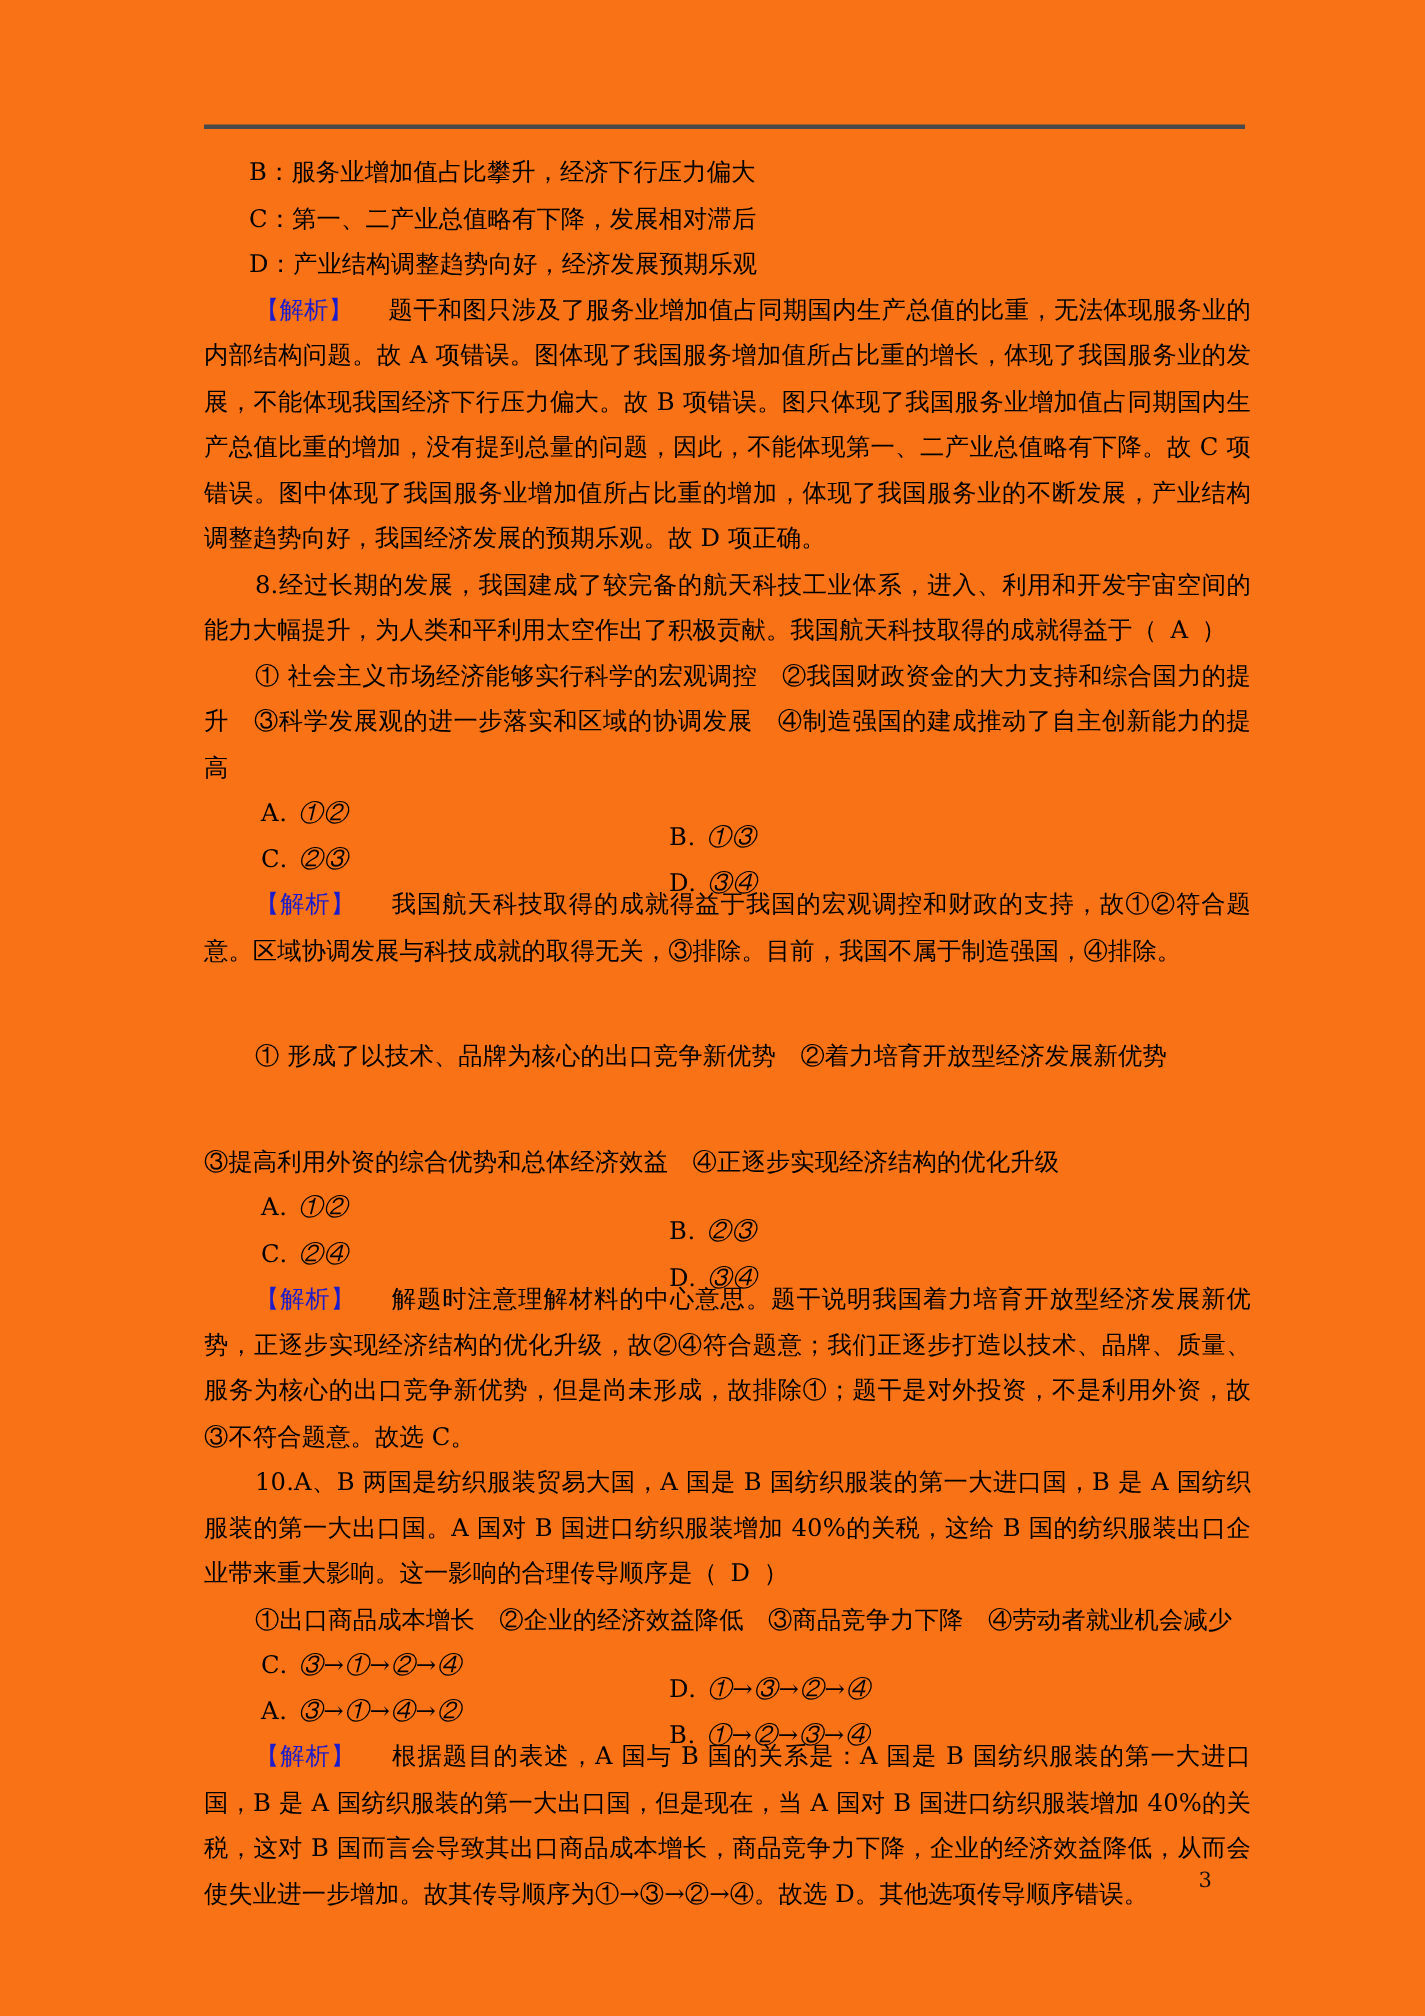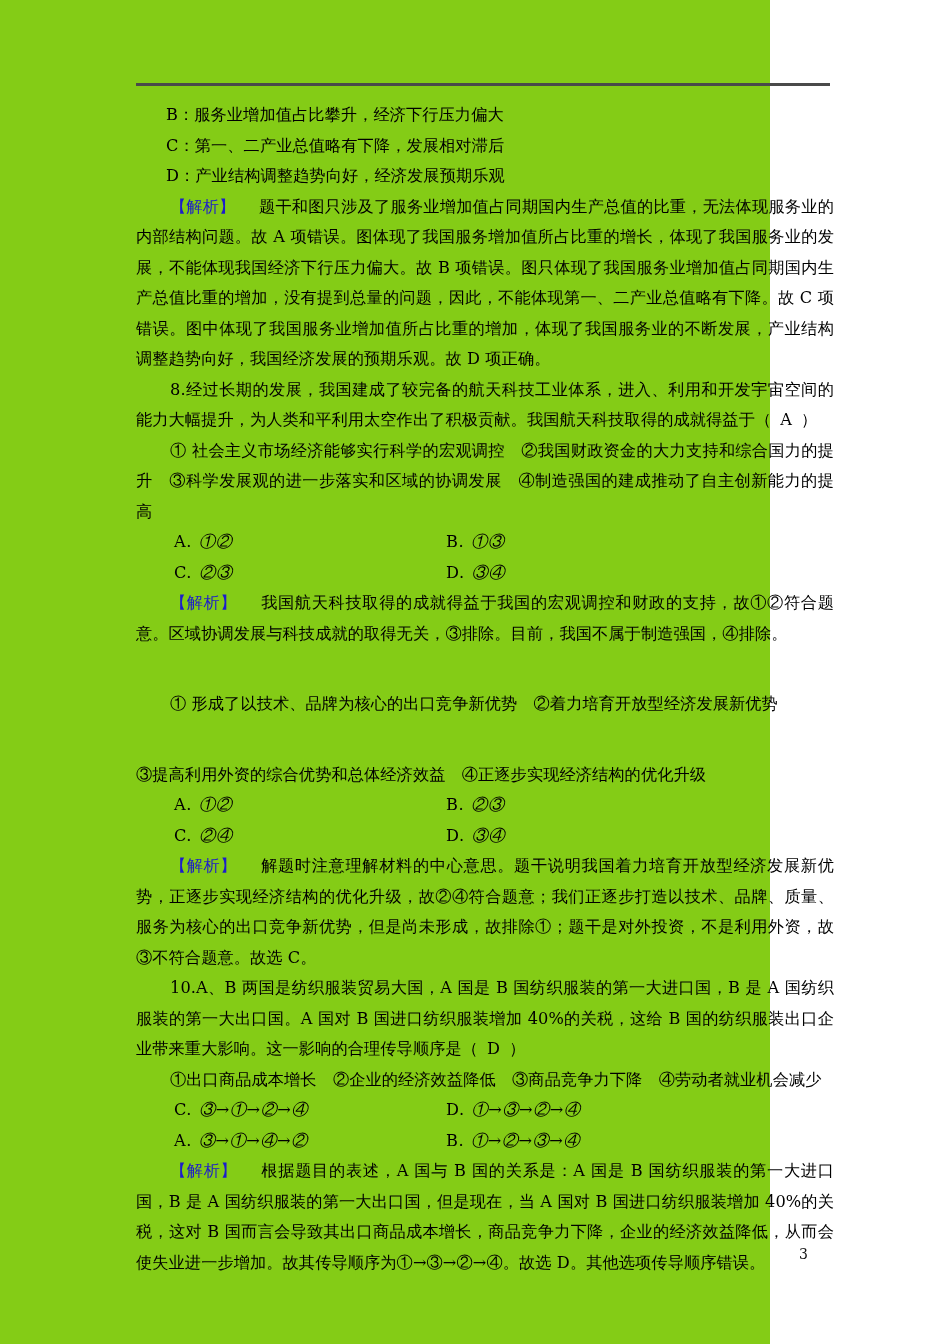--- a/index.html
+++ b/index.html
@@ -13,23 +13,23 @@
     height: 1344px;
     position: relative;
     font-family: "DejaVu Serif", "Liberation Serif", serif;
     color: #000000;
     overflow: hidden;
   }
 
   .page {
     position: absolute;
     left: 0; top: 0;
-    width: 770px;
+    width: 950px;
     height: 1344px;
-    background: #84cc16;
+    background: #f97316;
   }
 
   
   .top-rule {
     position: absolute;
     left: 136px;
     top: 83px;
     width: 694px;
     height: 3px;
     background: #4a4a4a;
@@ -67,21 +67,21 @@
   }
   .opt-col-l {
     position: absolute;
     left: 38px;
     top: 0;
     white-space: nowrap;
   }
   .opt-col-r {
     position: absolute;
     left: 310px;
-    top: 0;
+    top: 16px;
     white-space: nowrap;
   }
   .opt-lab {
     font-family: "DejaVu Serif", "Liberation Serif", serif;
     letter-spacing: 0.5px;
   }
   .opt-val {
     margin-left: 7px;
     letter-spacing: 0.5px;
     font-style: italic;

